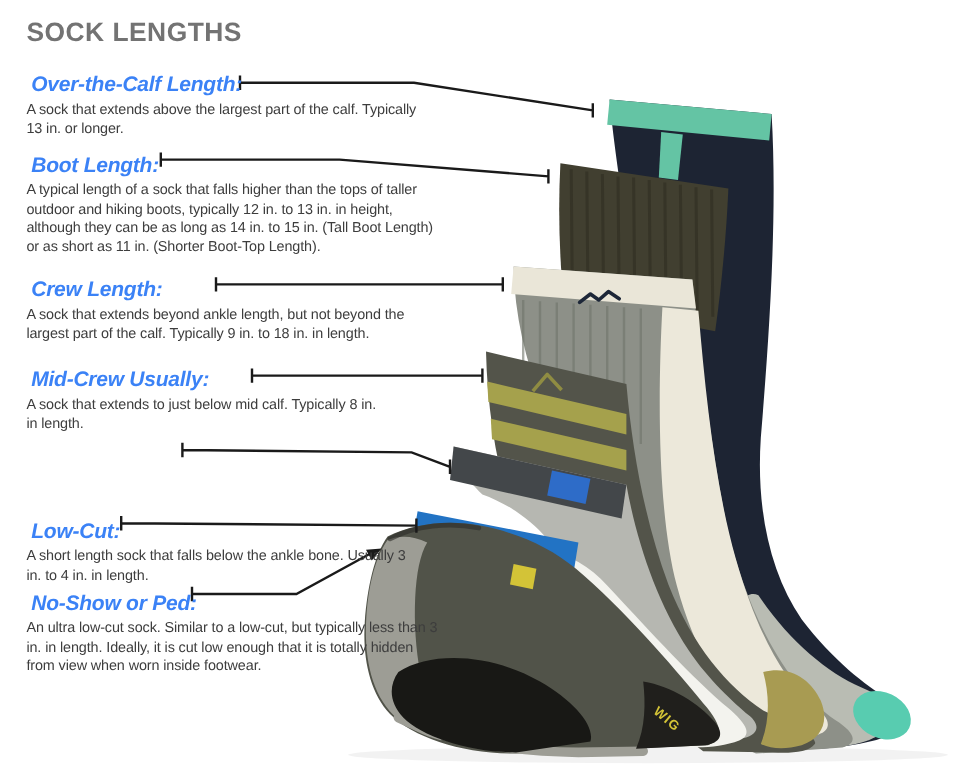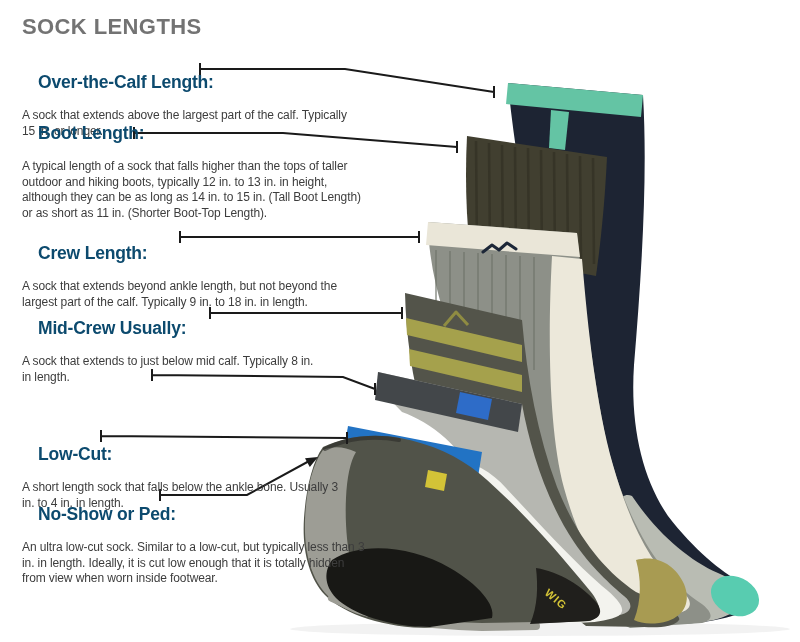--- a/index.html
+++ b/index.html
@@ -2,21 +2,21 @@
 <html><head>
 <meta charset="utf-8">
 <style>
   html,body{margin:0;padding:0;background:#fff;}
   body{width:800px;height:642px;overflow:hidden;font-family:"Liberation Sans",sans-serif;}
   .canvas{position:relative;width:800px;height:642px;background:#fff;}
   svg.art{position:absolute;left:0;top:0;width:800px;height:642px;}
   .title{position:absolute;left:22px;top:14px;margin:0;font-size:22px;font-weight:bold;
          letter-spacing:.4px;color:#737373;}
   .sec{position:absolute;left:22px;}
-  .sec h2{margin:16px;font-size:17.5px;line-height:20px;font-weight:bold;color:#0c4a6e;letter-spacing:-.2px;}
+  .sec h2{margin:4px;font-size:17.5px;line-height:20px;font-weight:bold;color:#3b82f6;letter-spacing:-.2px;font-style:italic;}
   .sec p{margin:4px 0 0 0;font-size:12px;line-height:15.5px;color:#3d3d3d;letter-spacing:-.1px;}
 </style>
 </head>
 <body>
 
 <div class="canvas">
 
   <svg class="art" viewBox="0 0 800 642" aria-hidden="true">
 
     <ellipse cx="540" cy="629" rx="250" ry="7" fill="#000000" opacity="0.05"></ellipse>
@@ -83,24 +83,24 @@
       <path d="M101,430 L101,442 M101,436 L347,438 M347,432 L347,444" stroke="#1a1a1a"></path>
       <path d="M160,489 L160,501 M160,495 L247,495 L311,460" stroke="#1a1a1a"></path>
       <polygon stroke="none" points="318,457 309.8,467 305,458.2" fill="#1a1a1a"></polygon>
     </g>
   </svg>
 
   <h1 class="title">SOCK LENGTHS</h1>
 
   <section class="sec" style="top:56px;max-width:332px;">
     <h2>Over-the-Calf Length:</h2>
-    <p>A sock that extends above the largest part of the calf. Typically 15 in. or longer.</p>
+    <p>A sock that extends above the largest part of the calf. Typically 13 in. or longer.</p>
   </section>
 
-  <section class="sec" style="top:107px;max-width:345px;">
+  <section class="sec" style="top:123px;max-width:345px;">
     <h2>Boot Length:</h2>
     <p>A typical length of a sock that falls higher than the tops of taller outdoor and hiking boots, typically 12 in. to 13 in. in height, although they can be as long as 14 in. to 15 in. (Tall Boot Length) or as short as 11 in. (Shorter Boot-Top Length).</p>
   </section>
 
   <section class="sec" style="top:227px;max-width:335px;">
     <h2>Crew Length:</h2>
     <p>A sock that extends beyond ankle length, but not beyond the largest part of the calf. Typically 9 in. to 18 in. in length.</p>
   </section>
 
   <section class="sec" style="top:302px;max-width:300px;">

